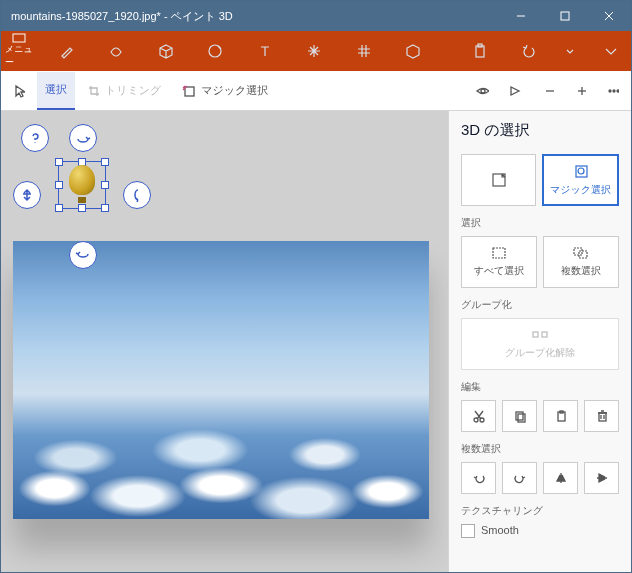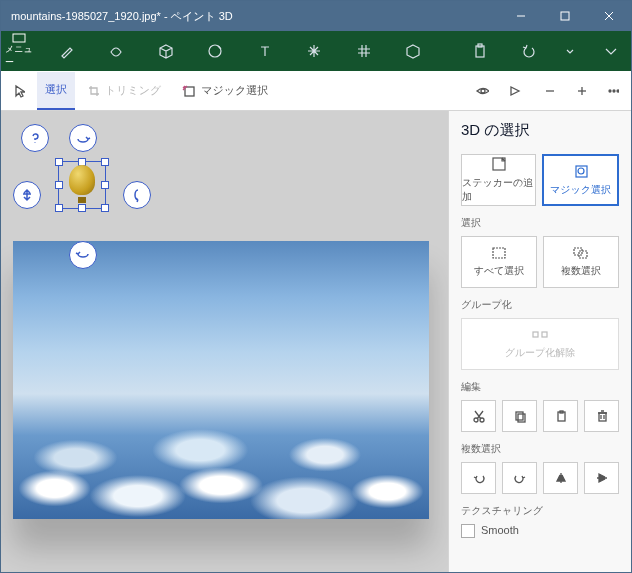--- a/index.html
+++ b/index.html
@@ -3,21 +3,21 @@
 <meta charset="utf-8">
 <style>
   * { box-sizing: border-box; margin: 0; padding: 0; }
   body { font-family: "Yu Gothic UI", "Segoe UI", sans-serif; background: #fff; }
   .window { width: 632px; height: 573px; border: 1px solid #4a6a8a; display: flex; flex-direction: column; background: #f5f5f5; }
   .titlebar { height: 30px; background: #4c6c8c; display: flex; align-items: center; color: #fff; font-size: 11px; padding-left: 10px; }
   .titlebar-title { flex: 1; }
   .titlebar-controls { display: flex; }
   .titlebar-controls div { width: 44px; height: 30px; display: flex; align-items: center; justify-content: center; cursor: default; }
   .titlebar-controls svg { stroke: #fff; fill: none; }
-  .ribbon { height: 40px; background: #14532d; display: flex; align-items: center; padding: 0 4px; gap: 17px; }
+  .ribbon { height: 40px; background: #c2410c; display: flex; align-items: center; padding: 0 4px; gap: 17px; }
   .menu-btn { display: flex; flex-direction: column; align-items: center; color: #fff; font-size: 9px; width: 42px; height: 36px; justify-content: center; cursor: default; }
   .ribbon-item { width: 48px; height: 36px; display: flex; align-items: center; justify-content: center; cursor: default; }
   .ribbon-item svg { stroke: #d8e0e8; fill: none; stroke-width: 1.2; }
   .ribbon-spacer { flex: 1; }
   .toolbar2 { height: 40px; background: #fff; border-bottom: 1px solid #d5d5d5; display: flex; align-items: center; padding: 0 4px; gap: 4px; }
   .tool2 { height: 38px; display: flex; align-items: center; justify-content: center; padding: 0 8px; font-size: 11px; color: #555; cursor: default; gap: 4px; }
   .tool2.active { background: #e8ecf7; border-bottom: 2px solid #3a5cc8; color: #3a5cc8; }
   .tool2.disabled { color: #bbb; }
   .tool2 svg { stroke: currentColor; fill: none; stroke-width: 1.3; }
   .toolbar2-spacer { flex: 1; }
@@ -266,21 +266,20 @@
     </div>
 
     <div class="sidepanel">
       <div class="side-title">3D の選択</div>
       <div class="side-row">
         <div class="side-btn">
           <svg width="18" height="16">
               <rect x="3" y="2" width="12" height="12"></rect>
               <path d="M12 2 L15 5 M12 2 L12 5 L15 5"></path>
             </svg>
-          <span>ステッカーの追加</span>
         </div>
         <div class="side-btn selected">
           <svg width="18" height="16">
               <rect x="4" y="3" width="11" height="11"></rect>
               <circle cx="9" cy="8" r="3"></circle>
             </svg>
           <span>マジック選択</span>
         </div>
       </div>
       <div class="side-label">選択</div>

